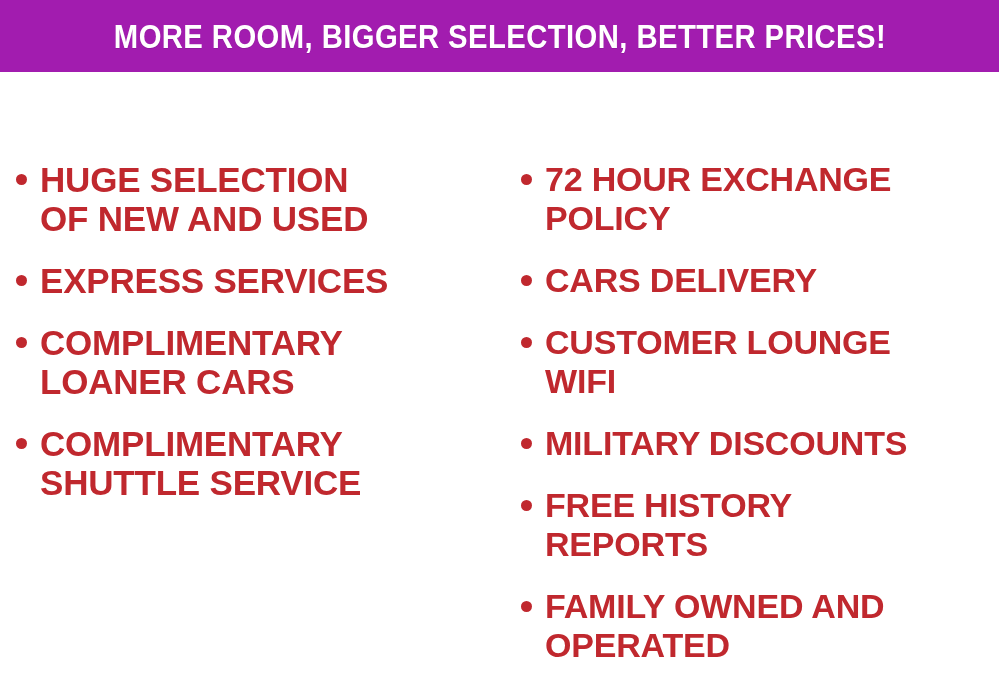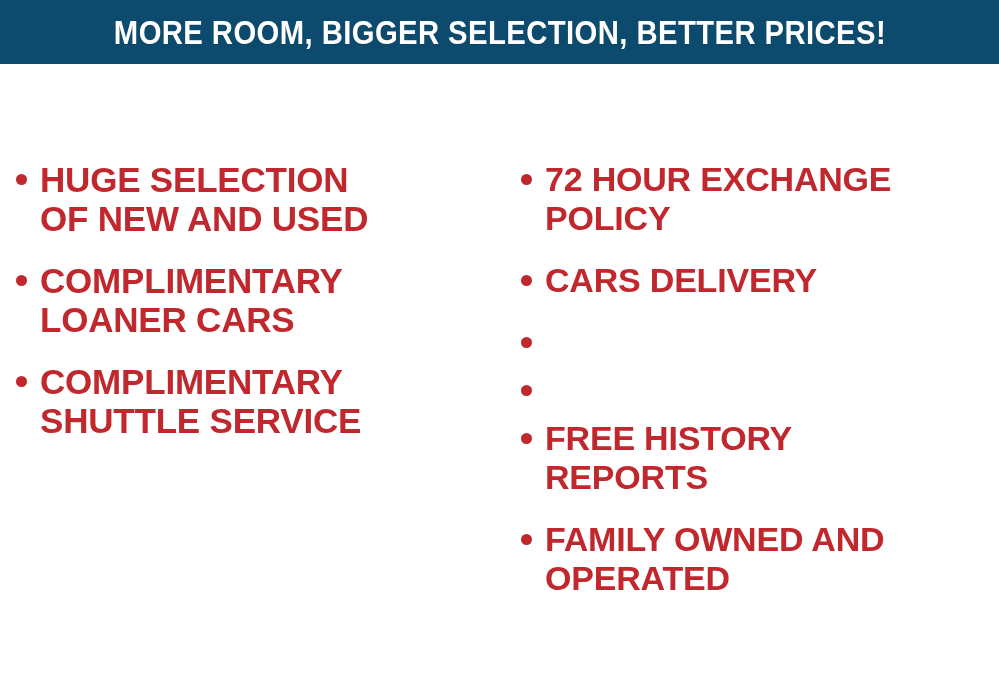--- a/index.html
+++ b/index.html
@@ -17,22 +17,22 @@
     background: #ffffff;
     overflow: hidden;
   }
 
   
   .banner {
     position: absolute;
     left: 0;
     top: 0;
     width: 999px;
-    height: 64px;
-    background: #0c4a6e;
+    height: 72px;
+    background: #a21caf;
     display: flex;
     align-items: center;
     justify-content: center;
   }
   .banner-text {
     color: #ffffff;
     font-family: "Liberation Sans", sans-serif;
     font-weight: bold;
     font-size: 34px;
     line-height: 34px;
@@ -128,20 +128,24 @@
   <div class="columns">
 
     <div class="column column-left">
       <div class="bullet-item">
         <span class="bullet-dot"></span>
         <span class="bullet-text">HUGE SELECTION
 OF NEW AND USED</span>
       </div>
       <div class="bullet-item">
         <span class="bullet-dot"></span>
+        <span class="bullet-text">EXPRESS SERVICES</span>
+      </div>
+      <div class="bullet-item">
+        <span class="bullet-dot"></span>
         <span class="bullet-text">COMPLIMENTARY
 LOANER CARS</span>
       </div>
       <div class="bullet-item">
         <span class="bullet-dot"></span>
         <span class="bullet-text">COMPLIMENTARY
 SHUTTLE SERVICE</span>
       </div>
     </div>
 
@@ -150,23 +154,26 @@
         <span class="bullet-dot"></span>
         <span class="bullet-text">72 HOUR EXCHANGE
 POLICY</span>
       </div>
       <div class="bullet-item">
         <span class="bullet-dot"></span>
         <span class="bullet-text">CARS DELIVERY</span>
       </div>
       <div class="bullet-item">
         <span class="bullet-dot"></span>
+        <span class="bullet-text">CUSTOMER LOUNGE
+WIFI</span>
       </div>
       <div class="bullet-item">
         <span class="bullet-dot"></span>
+        <span class="bullet-text">MILITARY DISCOUNTS</span>
       </div>
       <div class="bullet-item">
         <span class="bullet-dot"></span>
         <span class="bullet-text">FREE HISTORY
 REPORTS</span>
       </div>
       <div class="bullet-item">
         <span class="bullet-dot"></span>
         <span class="bullet-text">FAMILY OWNED AND
 OPERATED</span>

